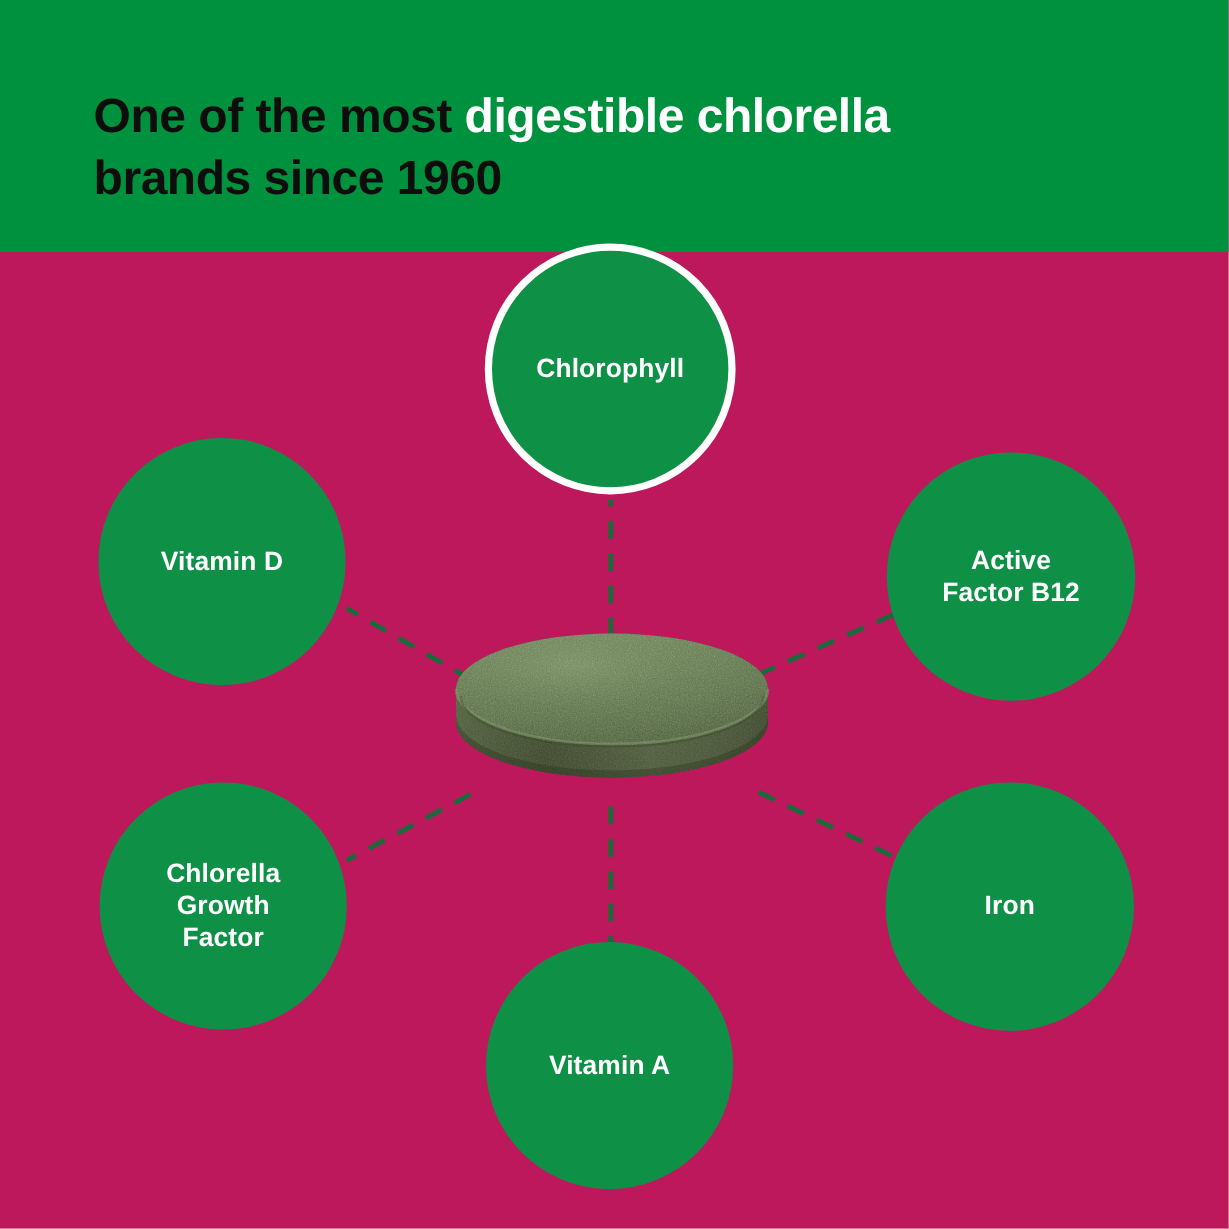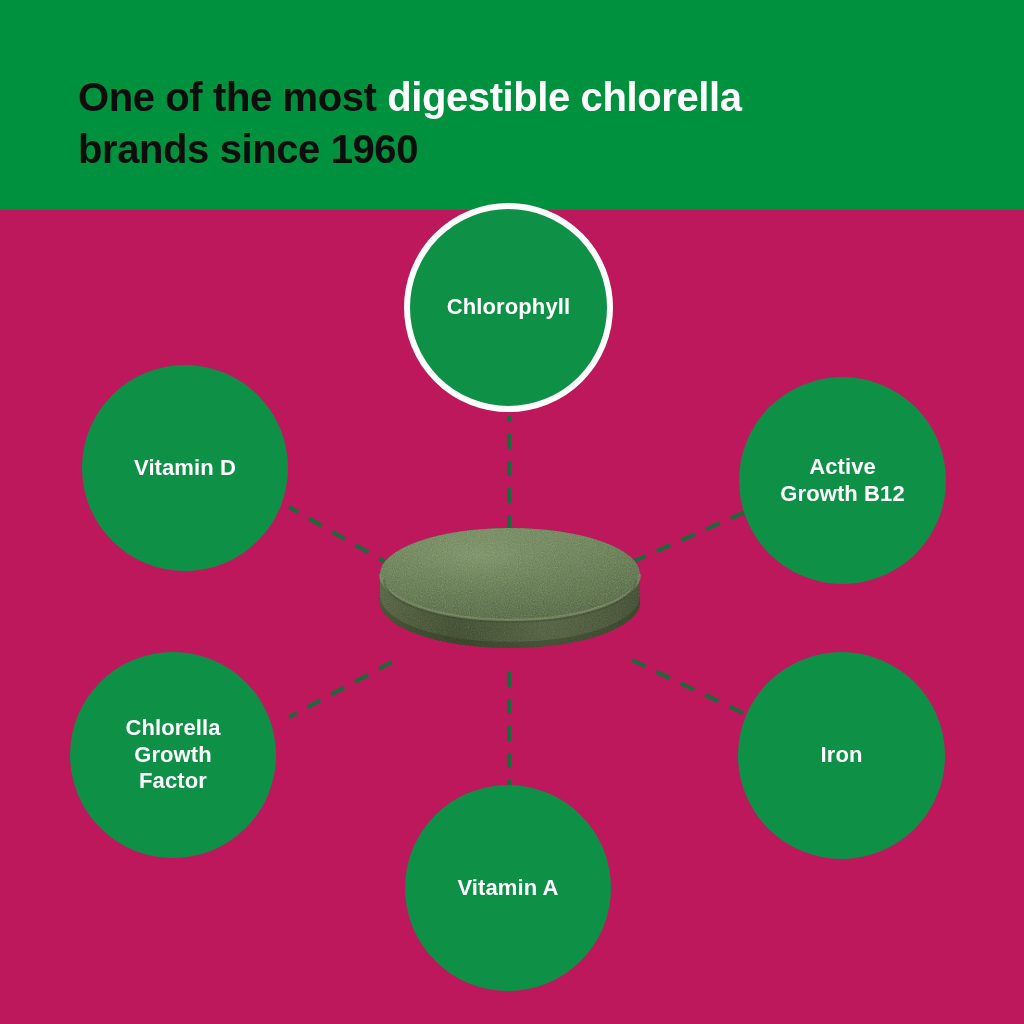--- a/index.html
+++ b/index.html
@@ -78,21 +78,21 @@
   }
   
   .node.ringed {
     border: 6px solid #ffffff;
   }
 
   
   #node-chlorophyll { left: 404px; top: 203px; width: 209px; height: 209px; }
   #node-vitamin-d   { left:  82px; top: 365px; width: 206px; height: 206px; }
   #node-b12         { left: 739px; top: 377px; width: 207px; height: 207px; }
-  #node-cgf         { left:  70px; top: 652px; width: 206px; height: 206px; }
+  #node-cgf         { left:  83px; top: 652px; width: 206px; height: 206px; }
   #node-iron        { left: 738px; top: 652px; width: 207px; height: 207px; }
   #node-vitamin-a   { left: 405px; top: 785px; width: 206px; height: 206px; }
 
   
   .tablet-wrap {
     position: absolute;
     left: 376px;
     top: 524px;
     width: 268px;
     height: 152px;
@@ -124,21 +124,21 @@
   <div class="node ringed" id="node-chlorophyll">
     <span class="node-label">Chlorophyll</span>
   </div>
 
   <div class="node" id="node-vitamin-d">
     <span class="node-label">Vitamin D</span>
   </div>
 
   <div class="node" id="node-b12">
     <span class="node-label">Active
-Growth B12</span>
+Factor B12</span>
   </div>
 
   <div class="node" id="node-cgf">
     <span class="node-label">Chlorella
 Growth
 Factor</span>
   </div>
 
   <div class="node" id="node-vitamin-a">
     <span class="node-label">Vitamin A</span>

